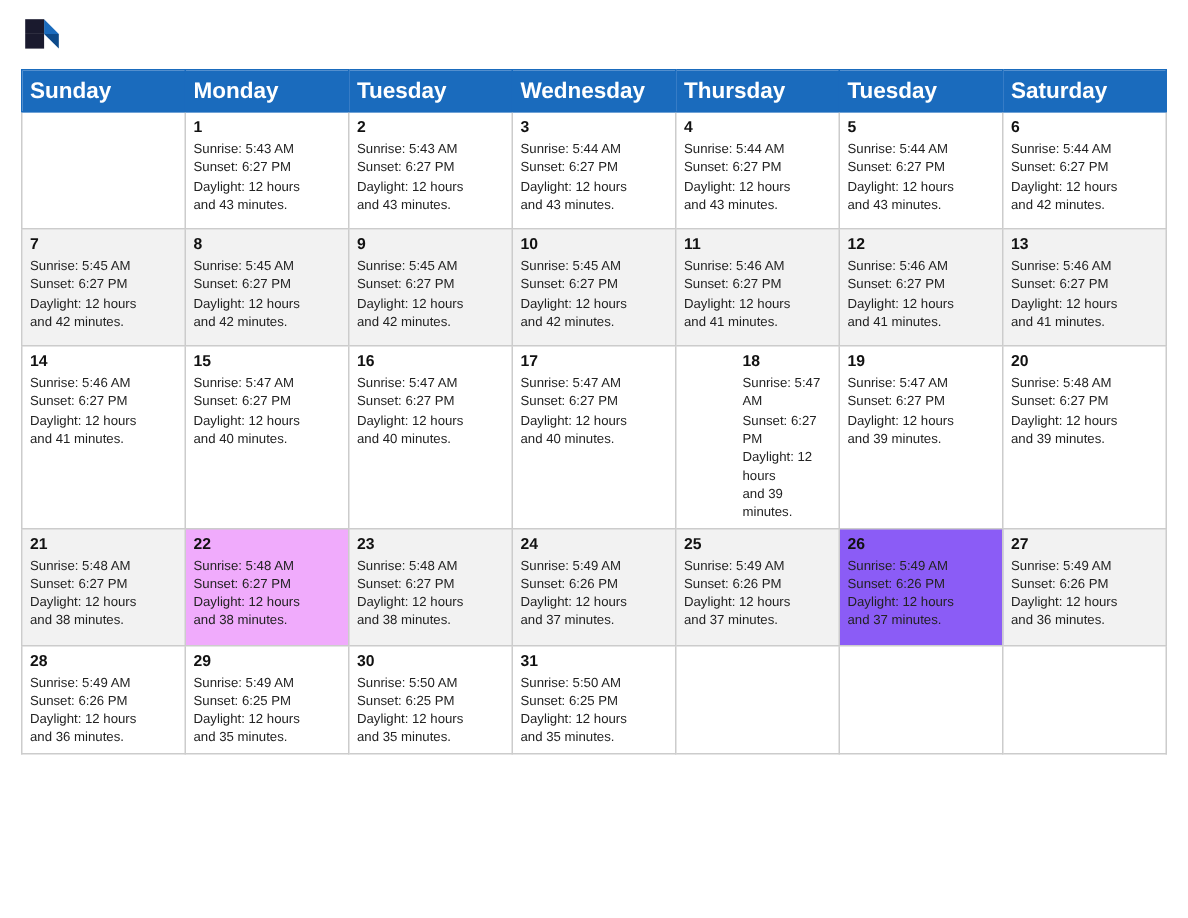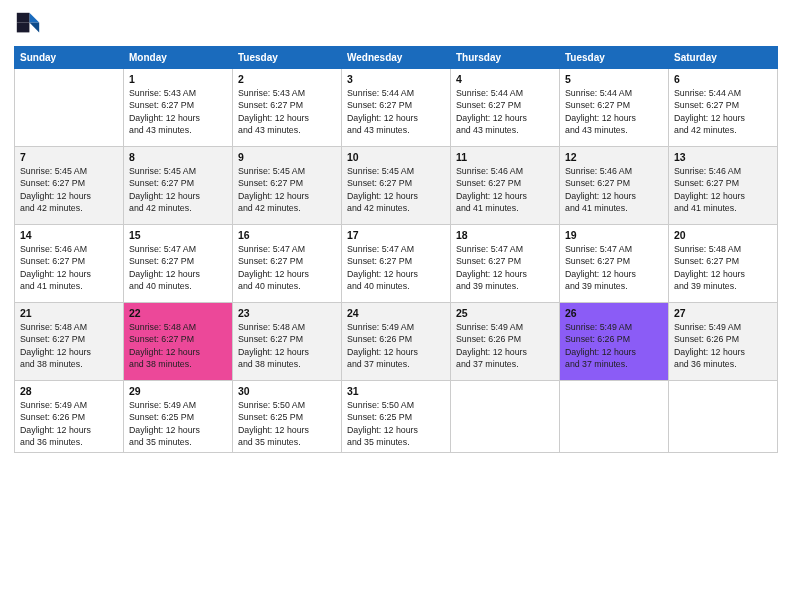--- a/index.html
+++ b/index.html
@@ -57,21 +57,21 @@
     .calendar-table {
       width: 100%;
       border-collapse: collapse;
       font-size: 9.5px;
     }
     .calendar-table th {
       background-color: #1a6bbd;
       color: #fff;
       text-align: left;
       padding: 5px 5px;
-      font-size: 10px;
+      font-size: 15px;
       font-weight: bold;
       border: 1px solid #1a6bbd;
     }
     .calendar-table td {
       border: 1px solid #ccc;
       vertical-align: top;
       padding: 4px 5px;
       width: calc(100% / 7);
       height: 78px;
       background: #fff;
@@ -204,39 +204,39 @@
             <div class="day-info">Sunrise: 5:47 AM<br>Sunset: 6:27 PM<br>Daylight: 12 hours<br>and 40 minutes.</div>
           </td>
           <td style="background: rgb(255, 255, 255);">
             <span class="day-num">16</span>
             <div class="day-info">Sunrise: 5:47 AM<br>Sunset: 6:27 PM<br>Daylight: 12 hours<br>and 40 minutes.</div>
           </td>
           <td style="background: rgb(255, 255, 255);">
             <span class="day-num">17</span>
             <div class="day-info">Sunrise: 5:47 AM<br>Sunset: 6:27 PM<br>Daylight: 12 hours<br>and 40 minutes.</div>
           </td>
-          <td style="background: rgb(255, 255, 255);">
+          <td style="background: rgb(255, 255, 255); padding-left: 44px;">
             <span class="day-num">18</span>
             <div class="day-info">Sunrise: 5:47 AM<br>Sunset: 6:27 PM<br>Daylight: 12 hours<br>and 39 minutes.</div>
           </td>
           <td style="background: rgb(255, 255, 255);">
             <span class="day-num">19</span>
             <div class="day-info">Sunrise: 5:47 AM<br>Sunset: 6:27 PM<br>Daylight: 12 hours<br>and 39 minutes.</div>
           </td>
           <td style="background: rgb(255, 255, 255);">
             <span class="day-num">20</span>
             <div class="day-info">Sunrise: 5:48 AM<br>Sunset: 6:27 PM<br>Daylight: 12 hours<br>and 39 minutes.</div>
           </td>
         </tr>
         <tr>
           <td style="background: rgb(242, 242, 242);">
             <span class="day-num">21</span>
             <div class="day-info">Sunrise: 5:48 AM<br>Sunset: 6:27 PM<br>Daylight: 12 hours<br>and 38 minutes.</div>
           </td>
-          <td style="background: #ec4899;">
+          <td style="background: #f0abfc;">
             <span class="day-num">22</span>
             <div class="day-info">Sunrise: 5:48 AM<br>Sunset: 6:27 PM<br>Daylight: 12 hours<br>and 38 minutes.</div>
           </td>
           <td style="background: rgb(242, 242, 242);">
             <span class="day-num">23</span>
             <div class="day-info">Sunrise: 5:48 AM<br>Sunset: 6:27 PM<br>Daylight: 12 hours<br>and 38 minutes.</div>
           </td>
           <td style="background: rgb(242, 242, 242);">
             <span class="day-num">24</span>
             <div class="day-info">Sunrise: 5:49 AM<br>Sunset: 6:26 PM<br>Daylight: 12 hours<br>and 37 minutes.</div>

